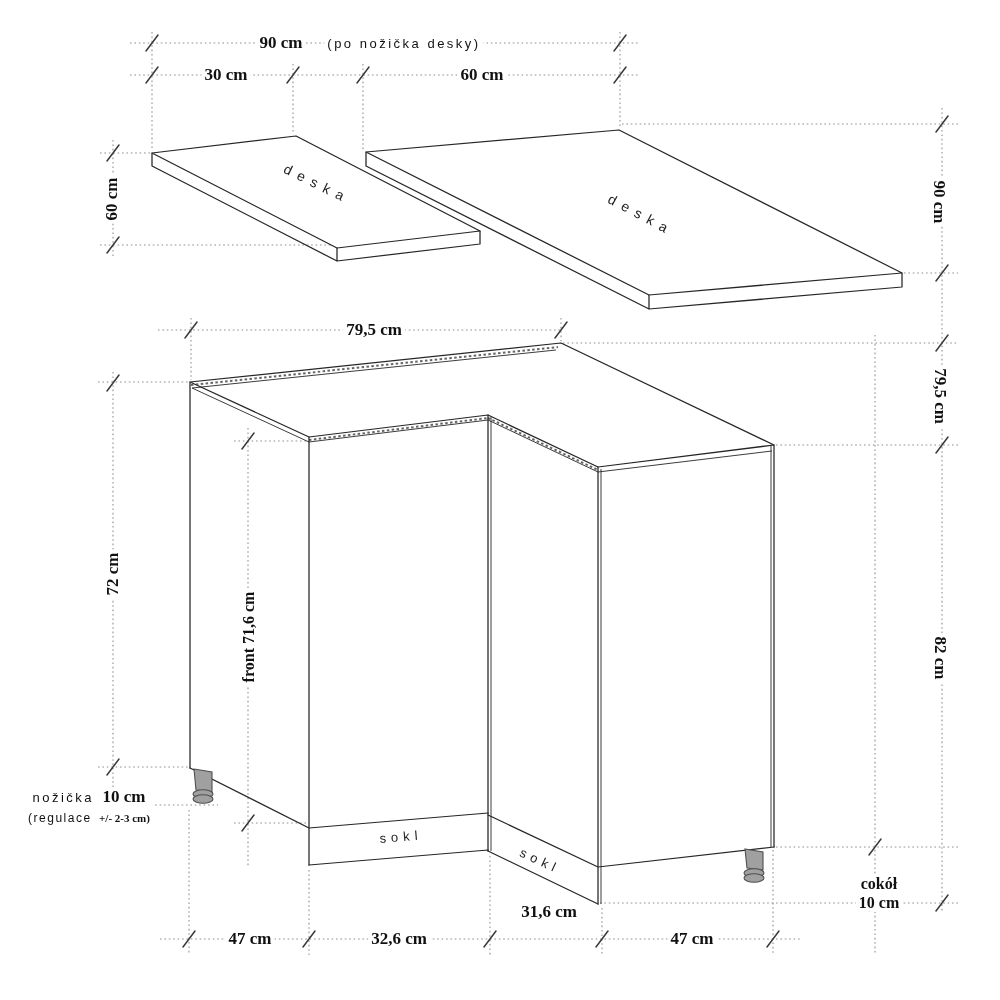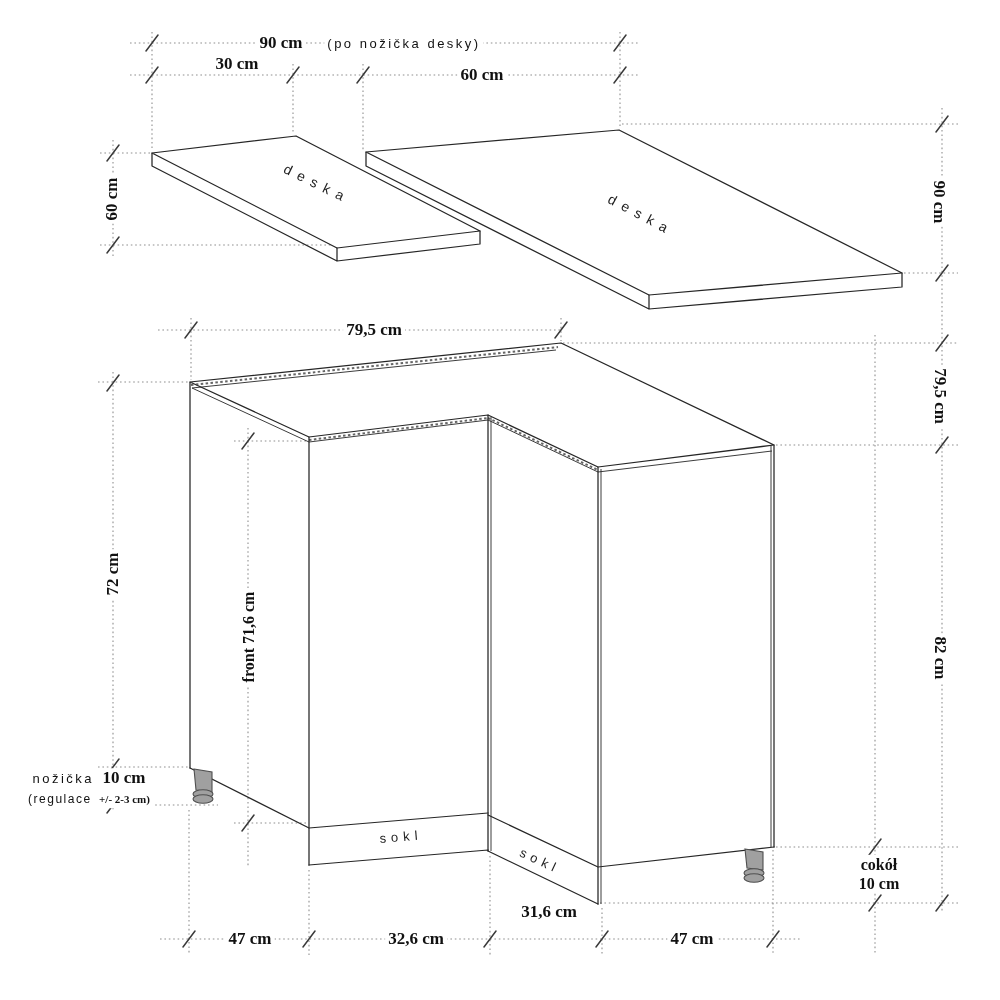--- a/index.html
+++ b/index.html
@@ -22,21 +22,21 @@
   .lbl{position:absolute;transform:translate(-50%,-50%);white-space:nowrap;background:var(--c-bg);
        padding:0 3px;line-height:1.05;}
   .num{font-family:"Liberation Serif",serif;font-weight:700;font-size:17px;}
   .num-sm{font-family:"Liberation Serif",serif;font-weight:700;font-size:11px;}
   .sans{font-family:"Liberation Sans",sans-serif;font-size:13px;letter-spacing:2.5px;}
   .sans-sm{font-family:"Liberation Sans",sans-serif;font-size:12px;letter-spacing:1.5px;}
   .rotl{transform:translate(-50%,-50%) rotate(-90deg);}
   .rotr{transform:translate(-50%,-50%) rotate(90deg);}
   .board-lbl{font-family:"Liberation Sans",sans-serif;font-size:14px;letter-spacing:7px;background:transparent;color:#222;}
   .sokl-lbl{font-family:"Liberation Sans",sans-serif;font-size:13px;letter-spacing:5px;background:transparent;color:#222;}
-  .block{text-align:center;line-height:1.2;}
+  .block{text-align:center;line-height:1.2;margin-top:19px;}
 </style>
 </head>
 <body>
 
 <div id="canvas">
 
   <svg id="drawing" width="1000" height="1000" viewBox="0 0 1000 1000">
 
     <g>
       <path class="dot" d="
@@ -149,21 +149,21 @@
     </g>
   </svg>
 
   <div class="lbl" style="left:281px;top:43px;">
     <span class="num">90 cm</span>
   </div>
   <div class="lbl" style="left:404px;top:43px;">
     <span class="sans">(po nožička desky)</span>
   </div>
 
-  <div class="lbl num" style="left:226px;top:64px;margin-left:11px;">30 cm</div>
+  <div class="lbl num" style="left:226px;top:75px;">30 cm</div>
   <div class="lbl num" style="left:482px;top:75px;">60 cm</div>
 
   <div class="lbl num rotl" style="left:112px;top:199px;">60 cm</div>
 
   <div class="lbl num rotr" style="left:939px;top:202px;">90 cm</div>
 
   <div class="lbl board-lbl" style="left:317px;top:184px;transform:translate(-50%,-50%) rotate(26deg);">deska</div>
   <div class="lbl board-lbl" style="left:641px;top:215px;transform:translate(-50%,-50%) rotate(28deg);">deska</div>
 
   <div class="lbl num" style="left:374px;top:330px;">79,5 cm</div>
@@ -189,17 +189,17 @@
 
   <div class="lbl sokl-lbl" style="left:401px;top:837px;transform:translate(-50%,-50%) rotate(-5deg);">sokl</div>
   <div class="lbl sokl-lbl" style="left:540px;top:861px;transform:translate(-50%,-50%) rotate(25deg);">sokl</div>
 
   <div class="lbl block" style="left:879px;top:874px;">
     <div class="num-sm" style="font-size:16px;">cokół</div>
     <div class="num-sm" style="font-size:16px;">10 cm</div>
   </div>
 
   <div class="lbl num" style="left:250px;top:939px;">47 cm</div>
-  <div class="lbl num" style="left:416px;top:939px;">32,6 cm</div>
+  <div class="lbl num" style="left:399px;top:939px;">32,6 cm</div>
   <div class="lbl num" style="left:549px;top:912px;">31,6 cm</div>
   <div class="lbl num" style="left:692px;top:939px;">47 cm</div>
 
 </div>
 
 </body></html>

